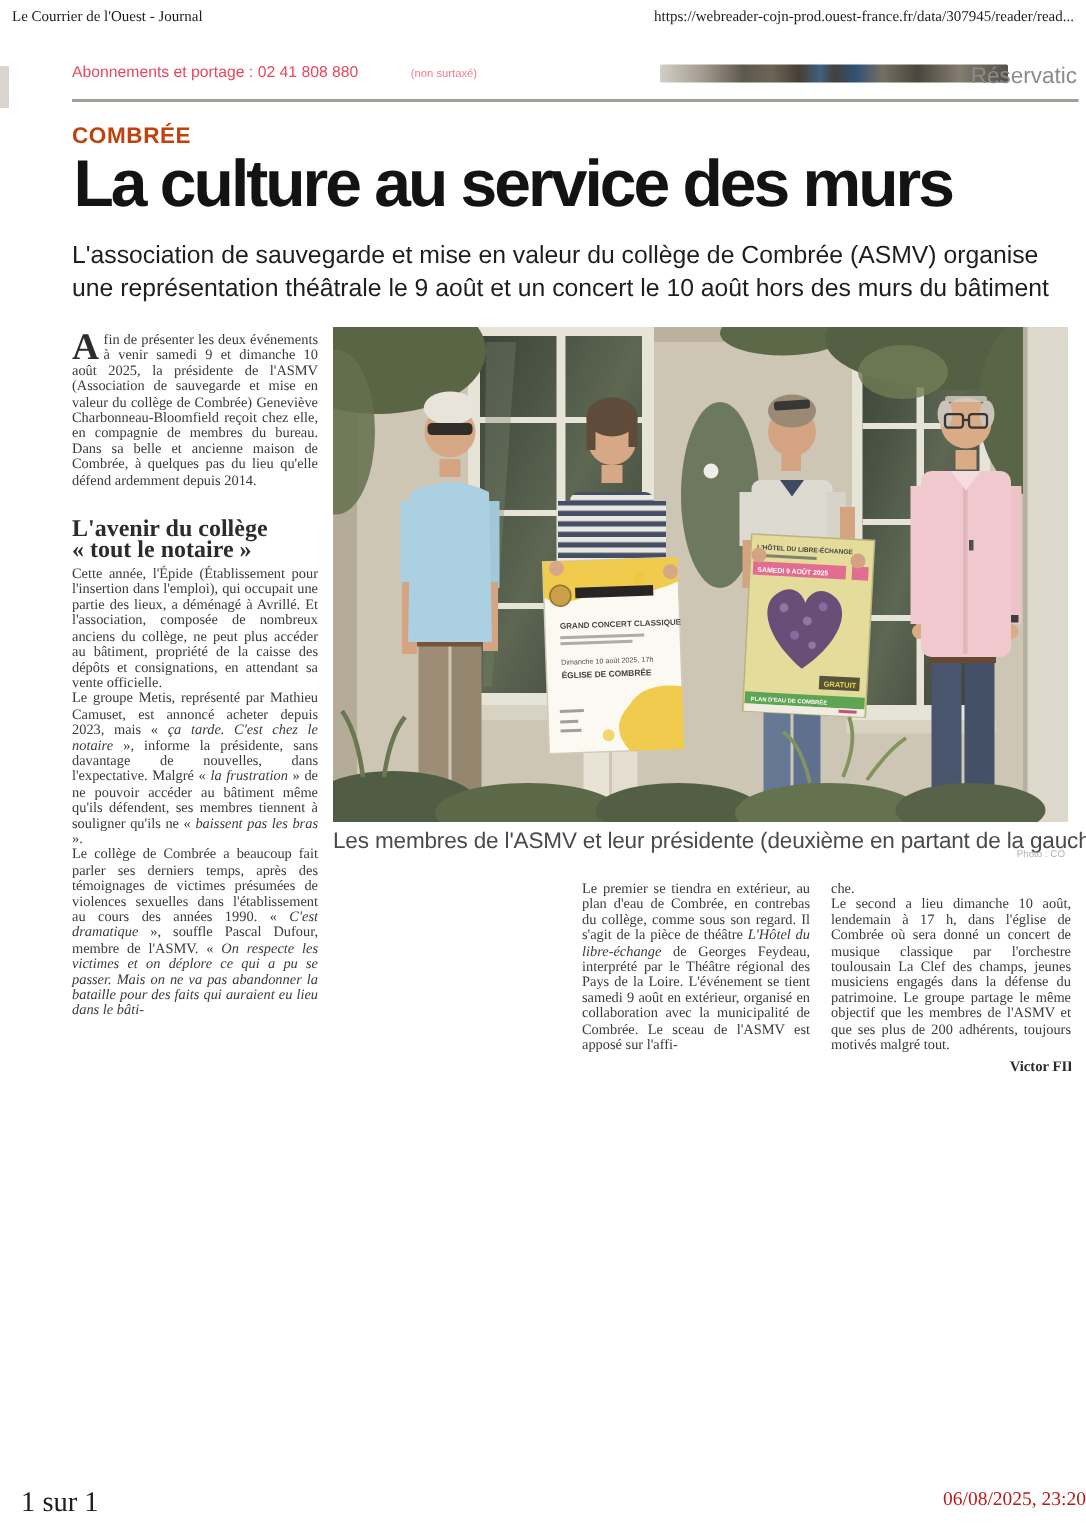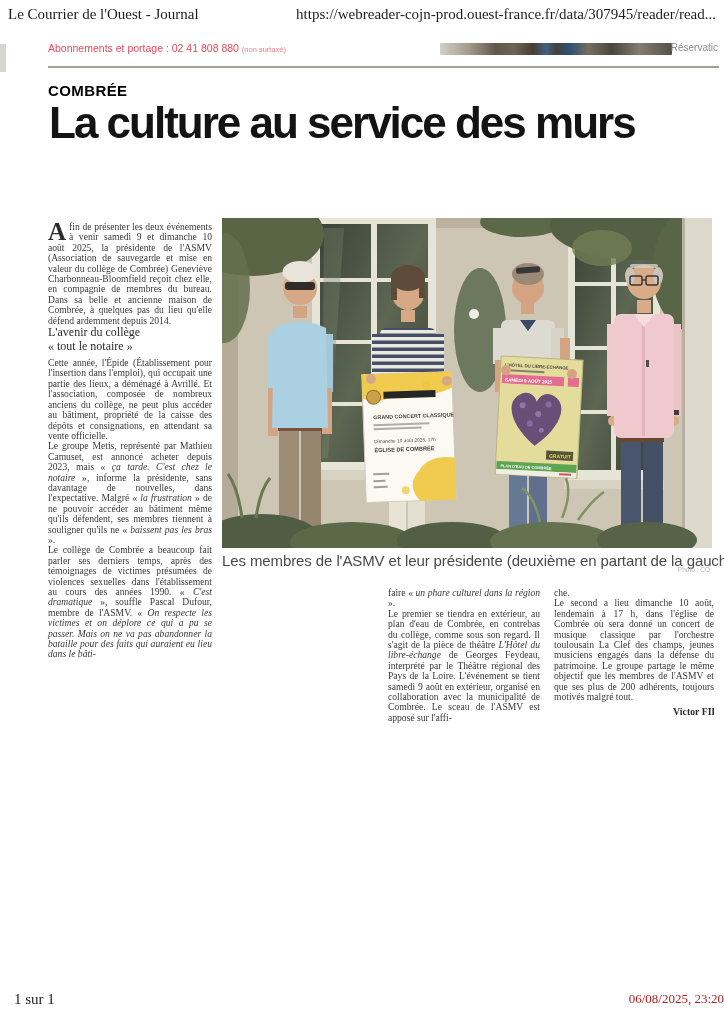--- a/index.html
+++ b/index.html
@@ -1,58 +1,58 @@
 <!DOCTYPE html>
 <html lang="fr"><head>
 <meta charset="utf-8">
 <style>
   html,body{margin:0;padding:0;background:#ffffff;}
   .page{position:relative;width:724px;height:1024px;background:#fff;overflow:hidden;
         font-family:"Liberation Serif",serif;color:#222;}
 
   
   .print-header{position:absolute;top:6px;left:8px;right:8px;display:flex;
-        justify-content:space-between;font-size:15px;color:#1d1d1d;}
-  .print-footer-left{position:absolute;top:991px;left:14px;font-size:15px;color:#1d1d1d;}
+        justify-content:space-between;font-size:10px;color:#1d1d1d;}
+  .print-footer-left{position:absolute;top:991px;left:14px;font-size:19px;color:#1d1d1d;}
   .print-footer-right{position:absolute;top:991px;right:0;font-size:13px;color:#b91c1c;}
 
   
   .edge-artifact{position:absolute;left:0;top:44px;width:6px;height:28px;background:#d8d5cf;}
   .masthead-label{position:absolute;left:48px;top:42px;font-family:"Liberation Sans",sans-serif;
         font-size:10.5px;color:#e8485e;}
   .masthead-label b{font-weight:400;}
-  .masthead-label .note{font-size:7.5px;color:#ef7d8d;}
+  .masthead-label .note{font-size:7.5px;color:#ef7d8d;margin-left:32px;}
   .photo-strip{position:absolute;left:440px;top:43px;width:232px;height:12px;border-radius:1px;
         background:linear-gradient(90deg,#d2cfc8 0%,#a49c8f 12%,#5f584c 24%,#6b6557 32%,#473f34 40%,
         #3f6181 46%,#44413a 50%,#2e5174 56%,#756e61 64%,#4a463d 74%,#837c6f 86%,#55514a 100%);}
   .reservation{position:absolute;right:6px;top:42px;font-family:"Liberation Sans",sans-serif;
-        font-size:10px;color:#8b8b88;}
+        font-size:15px;color:#8b8b88;}
   .masthead-rule{position:absolute;left:48px;right:5px;top:66px;height:2px;background:#a39f96;}
 
   
   .kicker{position:absolute;left:48px;top:82px;font-family:"Liberation Sans",sans-serif;
-        font-weight:700;font-size:15px;letter-spacing:.4px;color:#000000;}
+        font-weight:700;font-size:15px;letter-spacing:.4px;color:#c2410c;}
   .headline{position:absolute;left:45px;top:94px;width:672px;font-family:"Liberation Sans",sans-serif;
         font-weight:700;font-size:44px;line-height:50px;letter-spacing:-2px;color:#131313;}
   .standfirst{position:absolute;left:48px;top:160px;width:666px;font-family:"Liberation Sans",sans-serif;
         font-size:16.5px;line-height:21.5px;color:#1e1e1e;}
 
   
   .body-area{position:absolute;left:48px;top:218px;width:666px;height:566px;}
   .col{position:absolute;font-size:9.6px;line-height:10.4px;color:#3a3a3a;text-align:justify;
         hyphens:auto;-webkit-hyphens:auto;}
   .col p{margin:0;}
   .col .it{font-style:italic;}
   .col1{left:0;top:4px;width:164px;}
   .col2{left:174px;top:370px;width:152px;}
   .col3{left:340px;top:370px;width:152px;}
   .col4{left:506px;top:370px;width:160px;overflow:hidden;}
   .dropcap::first-letter{float:left;font-size:25px;line-height:20px;padding-right:3px;
         font-weight:700;color:#2c2c2c;}
-  .inhead{font-weight:400;font-size:12px;line-height:13.5px;margin:0 0 5px 0;color:#2c2c2c;
+  .inhead{font-weight:700;font-size:16px;line-height:13.5px;margin:20px 0 5px 0;color:#2c2c2c;
         text-align:left;}
   .byline{text-align:right;font-weight:700;font-size:9.8px;margin-top:5px;margin-right:-4px;color:#2c2c2c;}
 
   
   .photo-wrap{position:absolute;left:174px;top:0;width:490px;height:330px;overflow:hidden;
         background:#cbc4b2;}
   .caption{position:absolute;left:174px;top:334px;width:492px;font-family:"Liberation Sans",sans-serif;
         font-size:15px;letter-spacing:-.1px;color:#4a4a4a;white-space:nowrap;}
   .credit{position:absolute;right:4px;top:348px;font-family:"Liberation Sans",sans-serif;
         font-size:6.5px;color:#b5b2ac;}
@@ -73,20 +73,21 @@
     <b>Abonnements et portage :</b>
     <span>02 41 808 880</span>
     <span class="note">(non surtaxé)</span>
   </div>
   <div class="photo-strip"></div>
   <div class="reservation">Réservatic</div>
   <div class="masthead-rule"></div>
 
   <div class="kicker">COMBRÉE</div>
   <h1 class="headline" style="margin:4px;">La culture au service des murs</h1>
+  <div class="standfirst">L'association de sauvegarde et mise en valeur du collège de Combrée (ASMV) organise une représentation théâtrale le 9 août et un concert le 10 août hors des murs du bâtiment</div>
 
   <div class="body-area">
 
     <div class="col col1">
       <p class="dropcap"><span>Afin de présenter les deux événements à venir samedi 9 et dimanche 10 août 2025, la présidente de l'ASMV (Association de sauvegarde et mise en valeur du collège de Combrée) Geneviève Charbonneau-Bloomfield reçoit chez elle, en compagnie de membres du bureau. Dans sa belle et ancienne maison de Combrée, à quelques pas du lieu qu'elle défend ardemment depuis 2014.</span></p>
       <div class="inhead">
         <div>L'avenir du collège</div>
         <div>« tout le notaire »</div>
       </div>
       <p><span>Cette année, l'Épide (Établissement pour l'insertion dans l'emploi), qui occupait une partie des lieux, a déménagé à Avrillé. Et l'association, composée de nombreux anciens du collège, ne peut plus accéder au bâtiment, propriété de la caisse des dépôts et consignations, en attendant sa vente officielle.</span></p>
@@ -272,21 +273,20 @@
       </svg>
     </div>
 
     <div class="caption">Les membres de l'ASMV et leur présidente (deuxième en partant de la gauche), ne « baissent pas les bras ».</div>
     <div class="credit">Photo : CO</div>
 
     <div class="col col2">
     </div>
 
     <div class="col col3">
-      <p><span>faire « </span><span class="it">un phare culturel dans la région</span><span> ».</span></p>
       <p><span>Le premier se tiendra en extérieur, au plan d'eau de Combrée, en contrebas du collège, comme sous son regard. Il s'agit de la pièce de théâtre </span><span class="it">L'Hôtel du libre-échange</span><span> de Georges Feydeau, interprété par le Théâtre régional des Pays de la Loire. L'événement se tient samedi 9 août en extérieur, organisé en collaboration avec la municipalité de Combrée. Le sceau de l'ASMV est apposé sur l'affi-</span></p>
     </div>
 
     <div class="col col4">
       <p><span>che.</span></p>
       <p><span>Le second a lieu dimanche 10 août, lendemain à 17 h, dans l'église de Combrée où sera donné un concert de musique classique par l'orchestre toulousain La Clef des champs, jeunes musiciens engagés dans la défense du patrimoine. Le groupe partage le même objectif que les membres de l'ASMV et que ses plus de 200 adhérents, toujours motivés malgré tout.</span></p>
       <div class="byline">Victor FIÉ</div>
     </div>
   </div>
 

